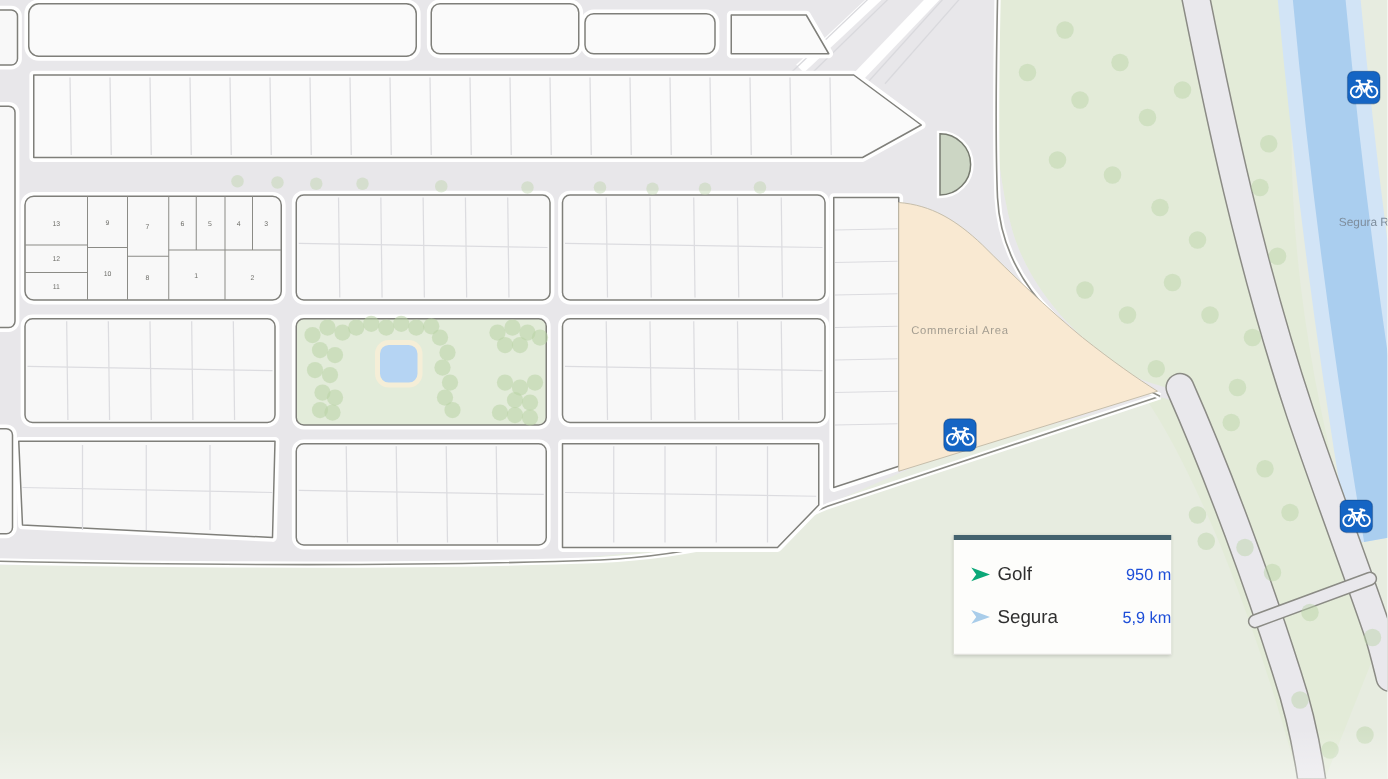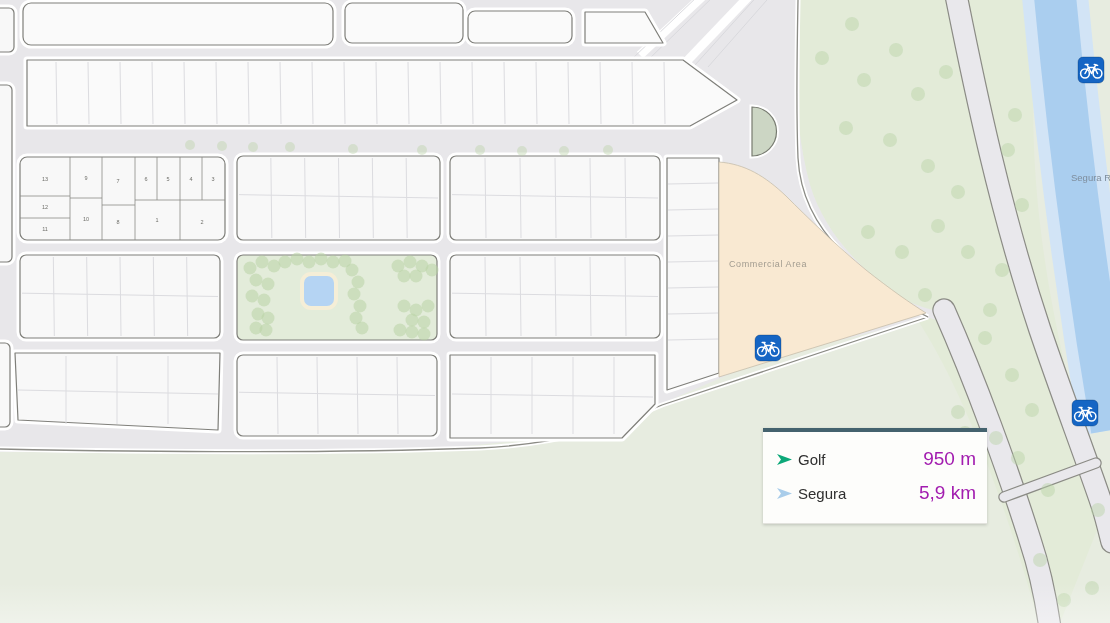--- a/index.html
+++ b/index.html
@@ -1,25 +1,25 @@
 <!DOCTYPE html>
 <html><head>
 <meta charset="utf-8">
 <style>
   html,body{margin:0;padding:0;background:#fff;}
   #stage{position:relative;width:1110px;height:623px;overflow:hidden;
          font-family:"Liberation Sans", sans-serif;background:#e7ece0;}
   #map{position:absolute;left:0;top:0;}
-  .legend{position:absolute;left:763px;top:428px;width:224px;box-sizing:border-box;
+  .legend{position:absolute;left:763px;top:428px;width:174px;box-sizing:border-box;
           background:#fdfdfb;border-top:4px solid #44626e;border-bottom:1px solid #e2e2dd;
-          box-shadow:0 1px 3px rgba(0,0,0,.18);padding:10px 11px 13px 13px;}
+          box-shadow:0 1px 3px rgba(0,0,0,.18);padding:10px 0 13px 13px;}
   .legend-row{display:flex;align-items:center;height:34px;}
   .legend-row .arrow{width:22px;flex:0 0 22px;display:flex;align-items:center;}
   .legend-row .label{flex:1;font-size:15px;color:#2f2f2f;}
-  .legend-row .value{font-size:19px;color:#a21caf;text-align:left;}
+  .legend-row .value{font-size:13px;color:#1d4ed8;text-align:left;}
   svg text{font-family:"Liberation Sans", sans-serif;}
 </style>
 </head>
 <body>
 
 <div id="stage">
   <svg id="map" width="1110" height="623" viewBox="0 0 1110 623">
     <g id="gBase">
         <rect x="0" y="0" width="1110" height="623" fill="#e7ece0"></rect>
         <path d="M798,0 L1040,0 C1020,160 1045,320 1105,510 L1058,628 L1040,628 C1000,480 950,360 902,298 C862,272 824,232 810,185 C795,130 793,70 798,0 Z" fill="#e3ebd8"></path>

